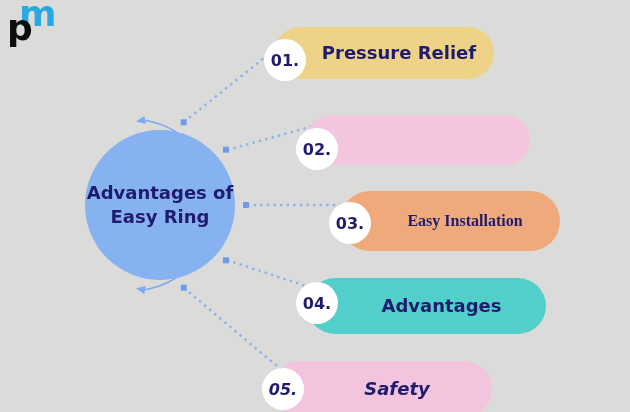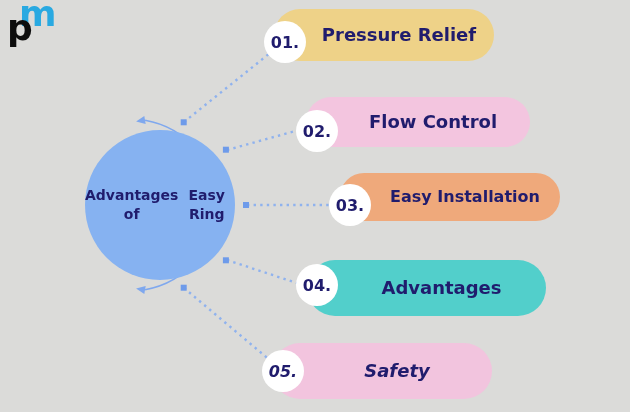--- a/index.html
+++ b/index.html
@@ -10,25 +10,25 @@
   }
   
   .connector-svg{position:absolute;left:0;top:0;z-index:1;}
   
   .logo{position:absolute;left:6px;top:2px;width:56px;height:58px;z-index:2;}
   .logo .m{position:absolute;left:13px;top:-9px;font-size:36px;font-weight:700;color:#29A9E1;letter-spacing:-1px;}
   .logo .p{position:absolute;left:1px;top:5px;font-size:36px;font-weight:700;color:#0D0D0D;}
   
   .center-circle{
     position:absolute;left:85px;top:130px;width:150px;height:150px;border-radius:50%;
-    background:#86B2F1;z-index:2;display:flex;flex-direction:row;align-items:center;justify-content:center;
-    text-align:center;color:#201C6D;font-weight:700;font-size:14px;line-height:1.35;
+    background:#86B2F1;z-index:2;display:flex;flex-direction:column;align-items:center;justify-content:center;
+    text-align:center;color:#201C6D;font-weight:700;font-size:18px;line-height:1.35;
   }
   
-  .item{position:absolute;z-index:2;}
+  .item{position:absolute;z-index:2;margin-top:18px;}
   .pill{position:absolute;inset:0;border-radius:999px;}
   .num{
     position:absolute;width:42px;height:42px;border-radius:50%;background:#FFFFFF;
     display:flex;align-items:center;justify-content:center;
     font-weight:700;font-size:16px;color:#201C6D;
   }
   .label{
     position:absolute;left:34px;right:4px;top:0;bottom:0;
     display:flex;flex-direction:column;align-items:center;justify-content:center;
     text-align:center;font-weight:700;font-size:18px;color:#201C6D;line-height:1.18;
@@ -37,24 +37,24 @@
   .label span:empty{display:none;}
 
   .item-1{left:274px;top:9px;width:220px;height:52px;}
   .item-1 .pill{background:#EED288;}
   .item-1 .num{left:-10px;top:12px;}
 
   .item-2{left:306px;top:97px;width:224px;height:50px;}
   .item-2 .pill{background:#F3C5DF;}
   .item-2 .num{left:-10px;top:13px;}
 
-  .item-3{left:340px;top:173px;width:220px;height:48px;}
+  .item-3{left:340px;top:173px;width:220px;height:60px;}
   .item-3 .pill{background:#EFA97B;}
   .item-3 .num{left:-11px;top:11px;}
-  .item-3 .label{font-size:16px;}
+  .item-3 .label{font-size:16px;font-family:Liberation Serif, serif;}
 
   .item-4{left:307px;top:260px;width:239px;height:56px;}
   .item-4 .pill{background:#52CFCB;}
   .item-4 .num{left:-11px;top:4px;}
 
   .item-5{left:272px;top:343px;width:220px;height:56px;font-style:italic;}
   .item-5 .pill{background:#F2C4DE;}
   .item-5 .num{left:-10px;top:7px;}
 </style>
 </head>
@@ -105,24 +105,20 @@
       <span>Pressure Relief</span>
 
     </div>
   </div>
 
   <div class="item item-2">
     <div class="pill"></div>
     <div class="num">
       <span>02.</span>
     </div>
-    <div class="label">
-      <span>Flow Control</span>
-
-    </div>
   </div>
 
   <div class="item item-3">
     <div class="pill"></div>
     <div class="num">
       <span>03.</span>
     </div>
     <div class="label">
       <span>Easy Installation</span>
     </div>

